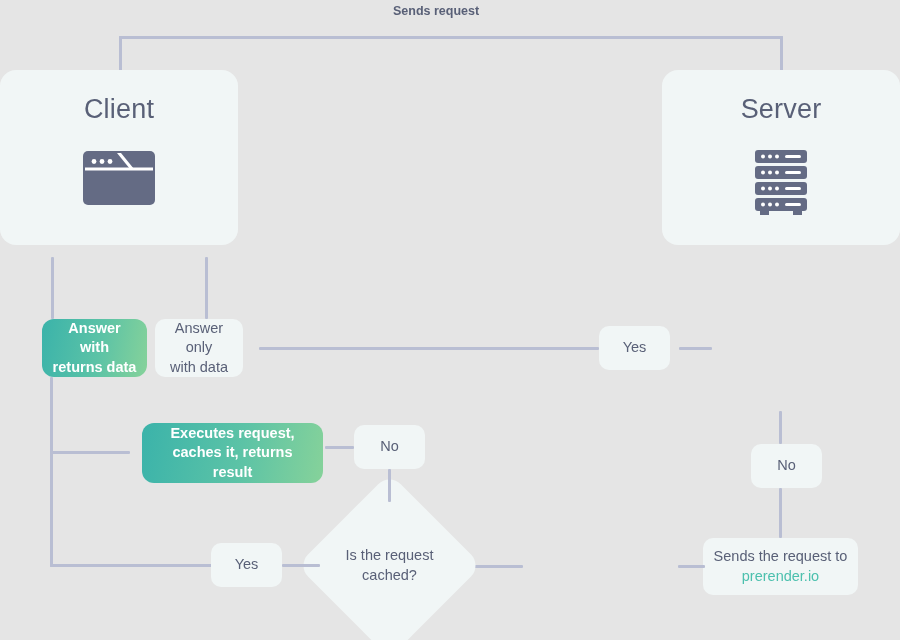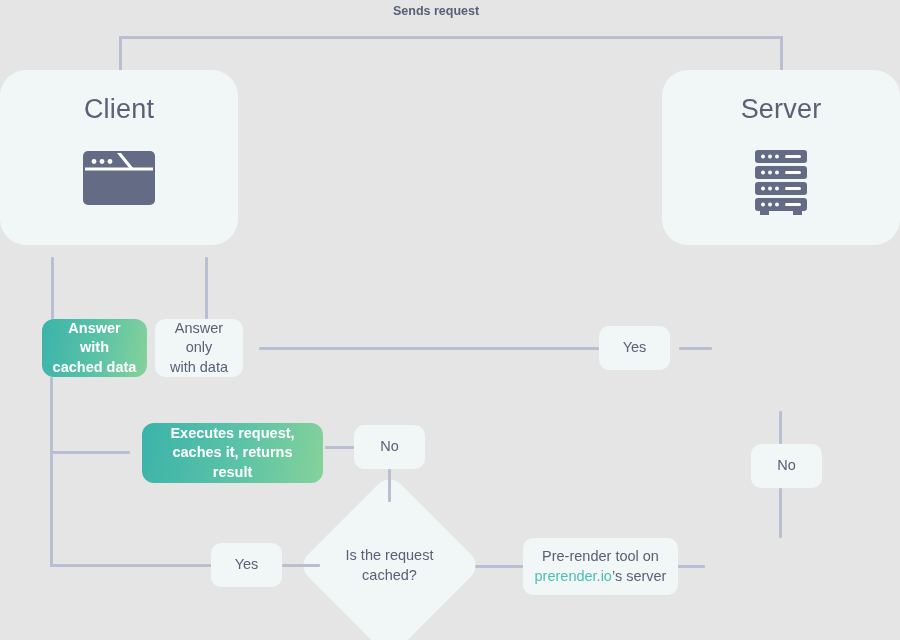--- a/index.html
+++ b/index.html
@@ -22,21 +22,21 @@
     background: #b9bed3;
     border-radius: 1px;
   }
   .conn.h { height: 3px; }
   .conn.v { width: 3px; }
 
   
   .bignode {
     position: absolute;
     background: #f1f6f6;
-    border-radius: 26px;
+    border-radius: 16px;
     display: flex;
     flex-direction: column;
     align-items: center;
     justify-content: flex-start;
     box-sizing: border-box;
     padding-top: 26px;
   }
   .bignode .title {
     font-size: 27px;
     font-weight: 400;
@@ -165,21 +165,21 @@
       </svg>
     </div>
   </div>
 
   <div class="conn v" style="left:51px; top:257px; height:62px;"></div>
   <div class="conn v" style="left:205px; top:257px; height:62px;"></div>
 
   <div class="box teal" style="left:2px; top:319px; width:105px; height:58px;margin-left:40px;">
     <span>
       <span>Answer with</span><br>
-      <span>cached data</span>
+      <span>returns data</span>
     </span>
   </div>
 
   <div class="box" style="left:155px; top:319px; width:88px; height:58px;">
     <span>
       <span>Answer only</span><br>
       <span>with data</span>
     </span>
   </div>
 
@@ -193,29 +193,29 @@
 
 
   <div class="conn v" style="left:779px; top:411px; height:33px;"></div>
 
   <div class="box" style="left:751px; top:444px; width:71px; height:44px;">
     <span>No</span>
   </div>
 
   <div class="conn v" style="left:779px; top:488px; height:50px;"></div>
 
+  <div class="box" style="left:703px; top:538px; width:155px; height:57px;">
+    <span>
+      <span>Sends the request to</span><br>
+      <span class="link">prerender.io</span>
+    </span>
+  </div>
 
   <div class="conn h" style="left:678px; top:565px; width:27px;"></div>
 
-  <div class="box" style="left:523px; top:538px; width:155px; height:57px;">
-    <span>
-      <span>Pre-render tool on</span><br>
-      <span class="link">prerender.io</span><span>’s server</span>
-    </span>
-  </div>
 
   <div class="conn h" style="left:459px; top:565px; width:64px;"></div>
 
   <div class="diamond" style="left:324px; top:500px; width:131px; height:131px;">
     <div class="shape"></div>
     <div class="dlabel">
       <span>Is the request</span><br>
       <span>cached?</span>
     </div>
   </div>

